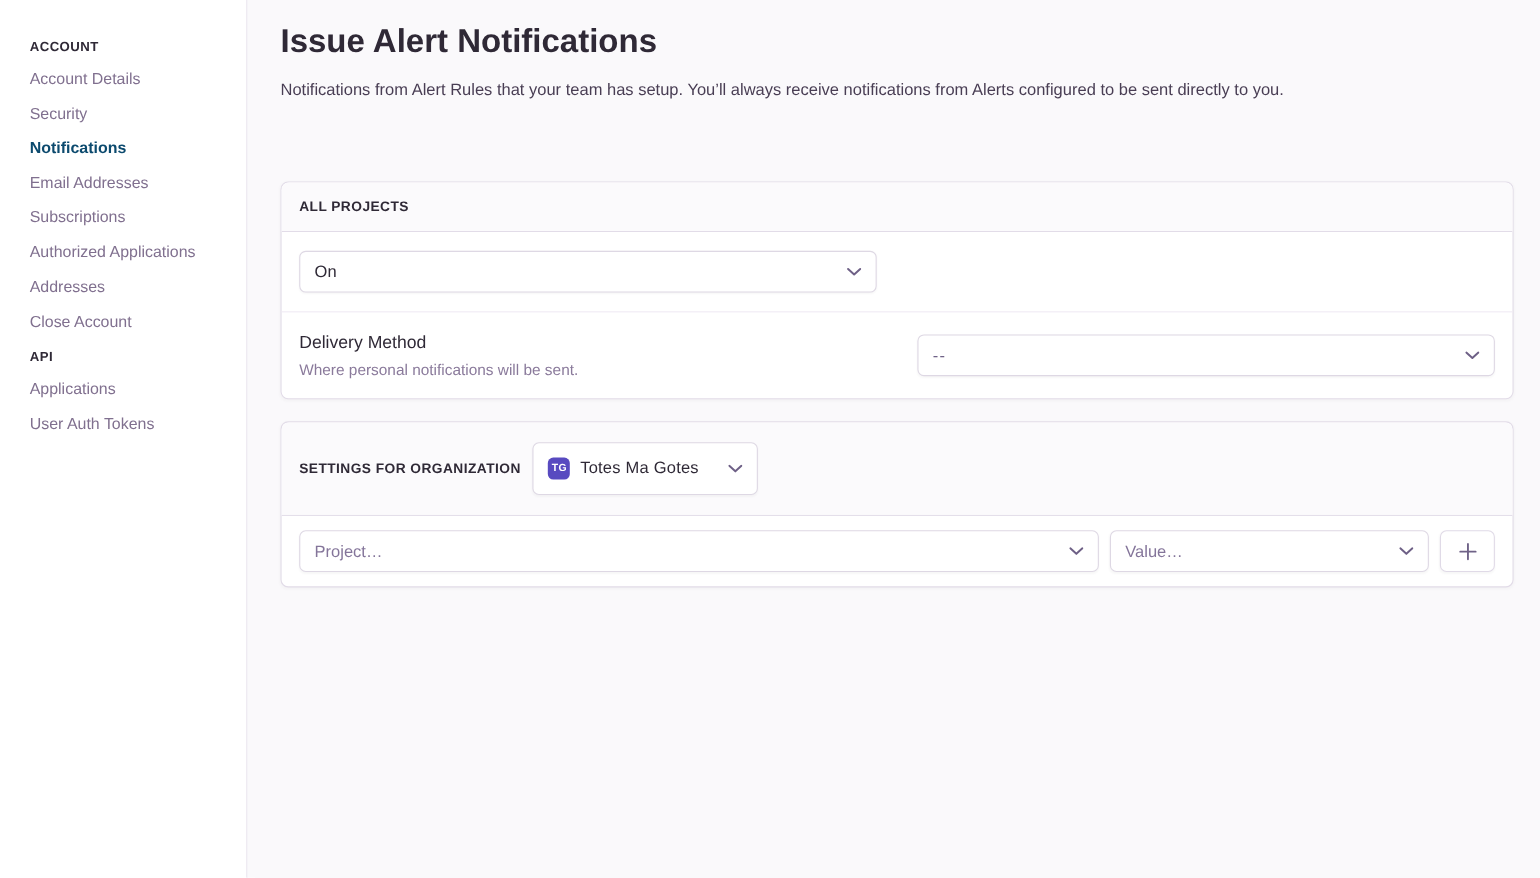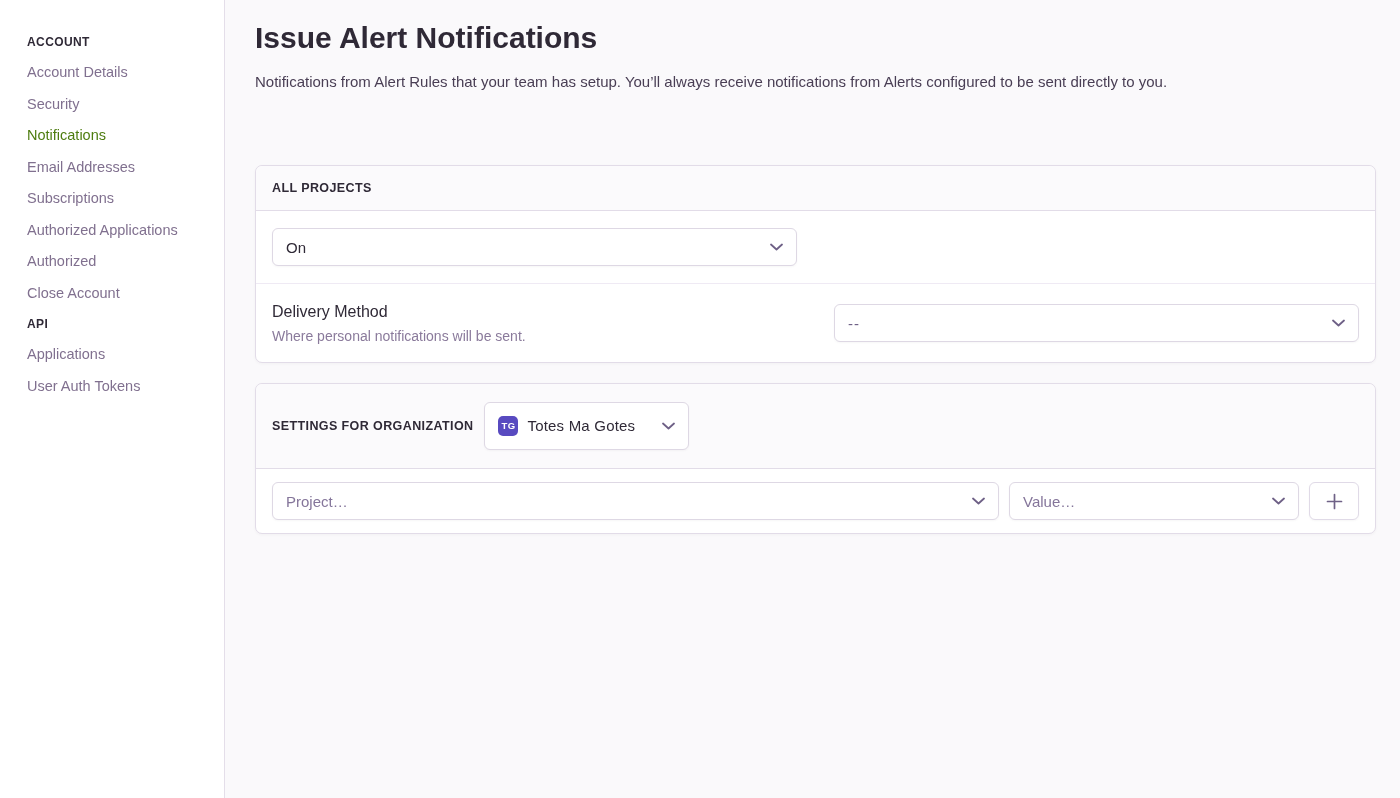--- a/index.html
+++ b/index.html
@@ -35,22 +35,22 @@
   .nav-item {
     display: block;
     font-size: 14.5px;
     line-height: 18px;
     margin-bottom: 13.5px;
     color: #80708f;
     cursor: pointer;
     text-decoration: none;
   }
   .nav-item.active {
-    color: #4d7c0f;
-    font-weight: 400;
+    color: #0c4a6e;
+    font-weight: 700;
   }
 
   
   .content {
     flex: 1;
     background: #faf9fb;
     padding: 22px 24px 0 30px;
     overflow: hidden;
   }
   .page-title {
@@ -199,21 +199,21 @@
 
 <nav class="sidebar">
   <div class="nav-section">
     <div class="nav-header">Account</div>
     <a class="nav-item">Account Details</a>
     <a class="nav-item">Security</a>
     <a class="nav-item active">Notifications</a>
     <a class="nav-item">Email Addresses</a>
     <a class="nav-item">Subscriptions</a>
     <a class="nav-item">Authorized Applications</a>
-    <a class="nav-item">Authorized</a>
+    <a class="nav-item">Addresses</a>
     <a class="nav-item">Close Account</a>
   </div>
   <div class="nav-section">
     <div class="nav-header">API</div>
     <a class="nav-item">Applications</a>
     <a class="nav-item">User Auth Tokens</a>
   </div>
 </nav>
 
 <main class="content">

